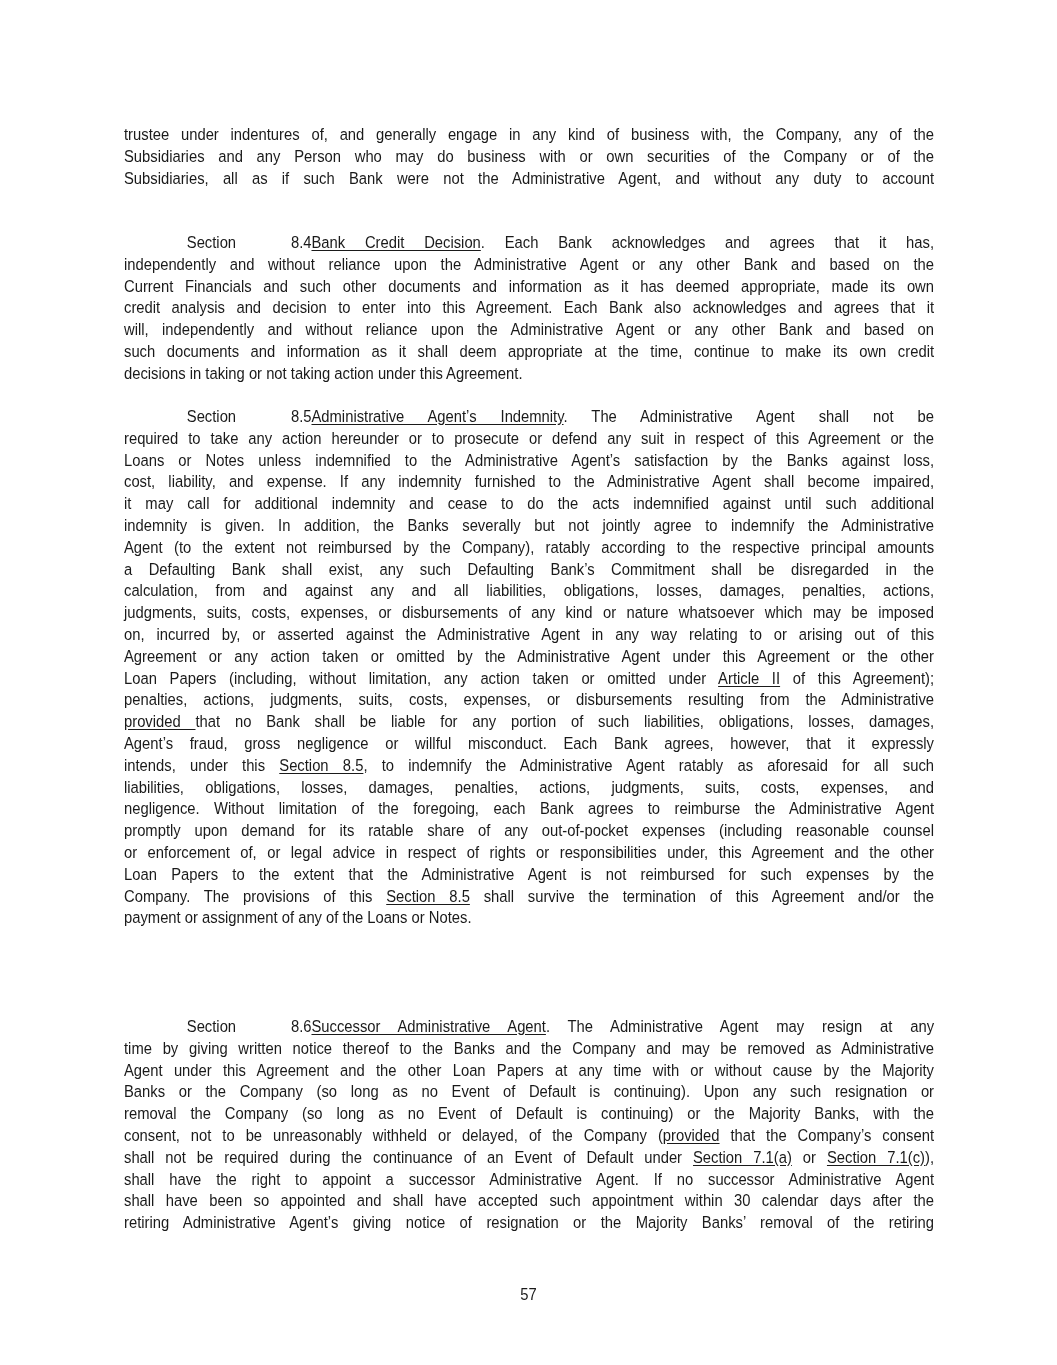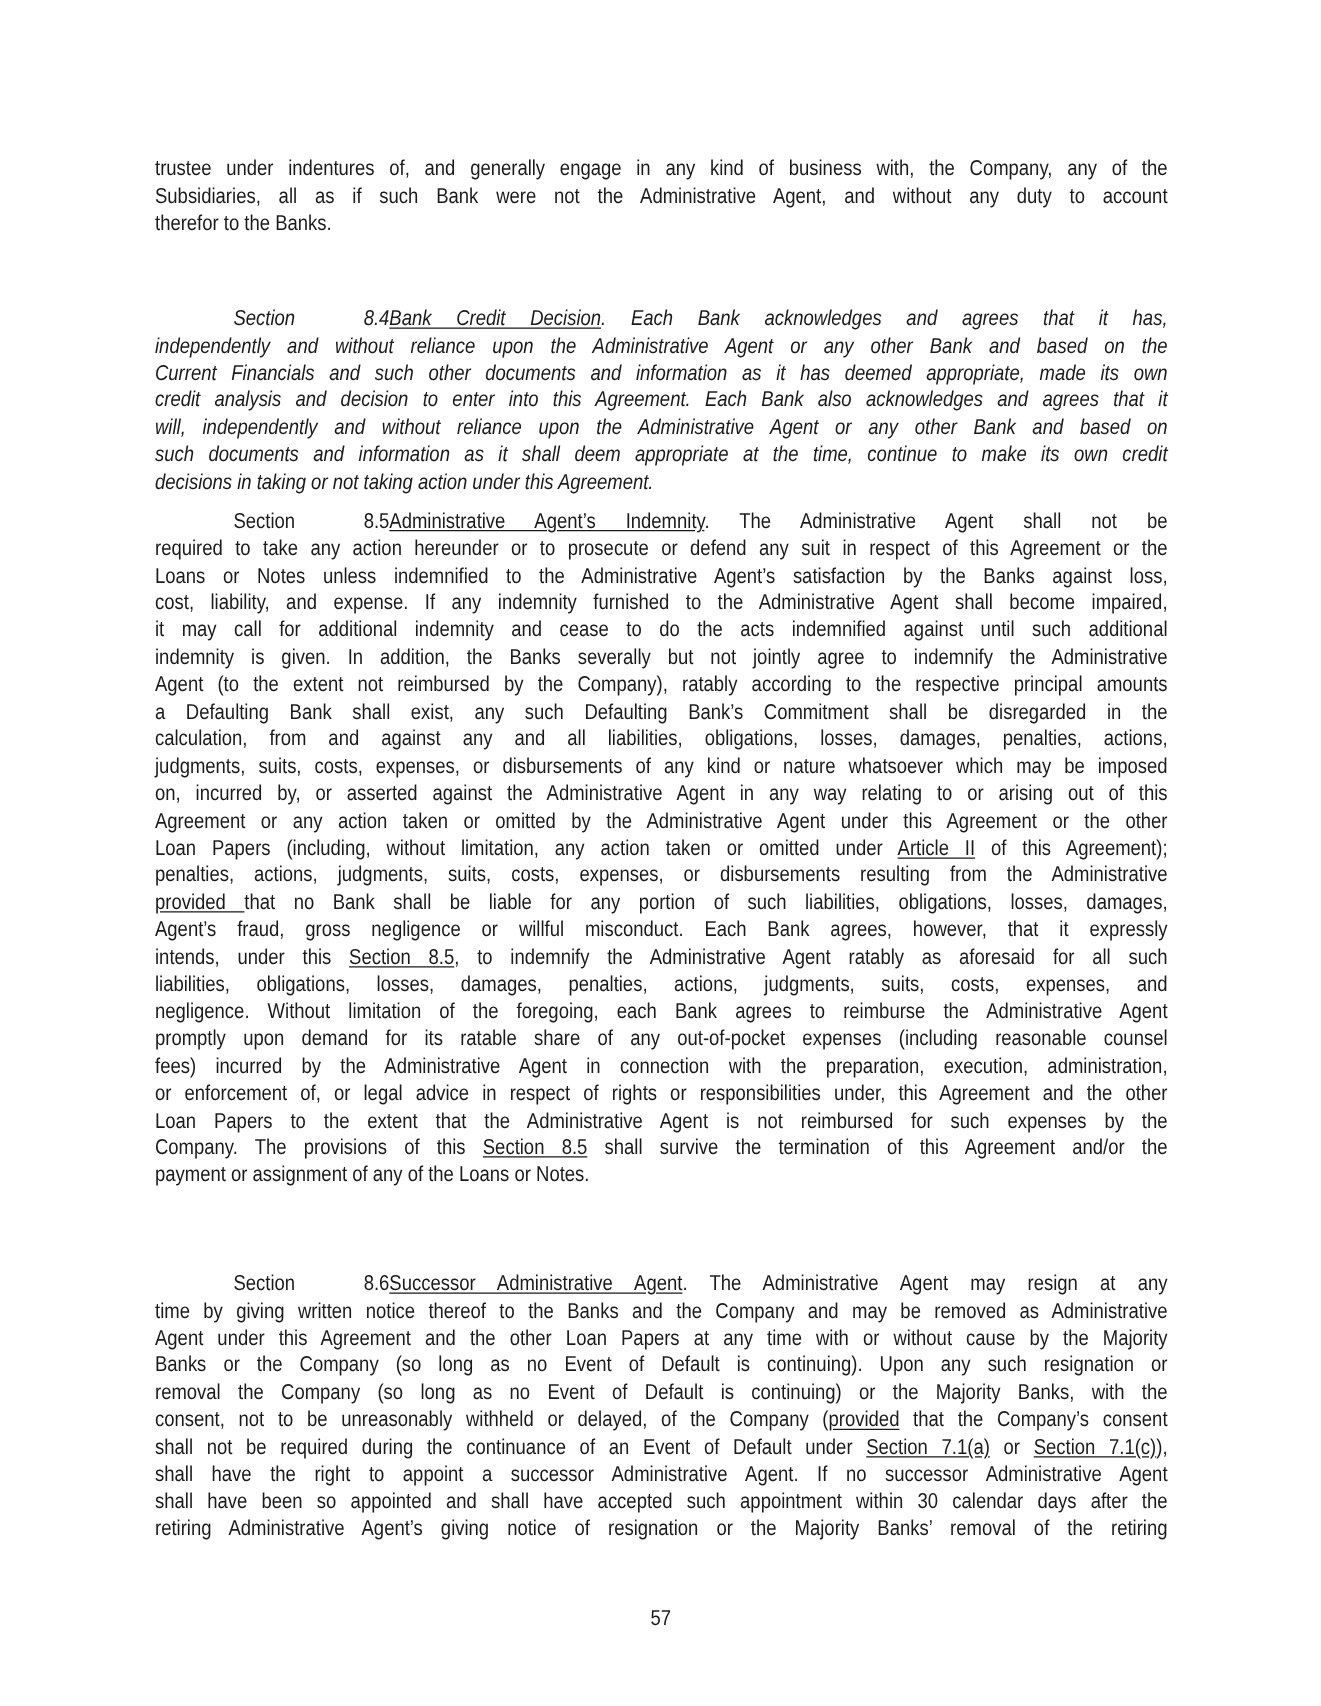--- a/index.html
+++ b/index.html
@@ -18,25 +18,25 @@
     font-family: "Liberation Sans", sans-serif; font-size: 17.2px; color: #1a1a1a; }
   .pagenum span { display: inline-block; transform: scaleX(0.86); }
 </style>
 </head>
 <body>
 
 <div class="page">
 
   <div class="block" style="top:124px;">
       <div class="line"><span class="inner"><span>trustee under indentures of, and generally engage in any kind of business with, the Company, any of the</span></span></div>
+      <div class="line"><span class="inner"><span>Subsidiaries and any Person who may do business with or own securities of the Company or of the</span></span></div>
       <div class="line"><span class="inner"><span>Subsidiaries, all as if such Bank were not the Administrative Agent, and without any duty to account</span></span></div>
-      <div class="line last"><span class="inner"><span>therefor to the Banks.</span></span></div>
     </div>
 
-  <div class="block" style="top:244px;font-style:italic;">
+  <div class="block" style="top:232px;">
       <div class="line"><span class="inner"><span style="margin-left: 73px; display: inline-block; width: 145px;">Section 8.4</span><span class="u">Bank Credit Decision</span><span>. Each Bank acknowledges and agrees that it has,</span></span></div>
       <div class="line"><span class="inner"><span>independently and without reliance upon the Administrative Agent or any other Bank and based on the</span></span></div>
       <div class="line"><span class="inner"><span>Current Financials and such other documents and information as it has deemed appropriate, made its own</span></span></div>
       <div class="line"><span class="inner"><span>credit analysis and decision to enter into this Agreement.  Each Bank also acknowledges and agrees that it</span></span></div>
       <div class="line"><span class="inner"><span>will, independently and without reliance upon the Administrative Agent or any other Bank and based on</span></span></div>
       <div class="line"><span class="inner"><span>such documents and information as it shall deem appropriate at the time, continue to make its own credit</span></span></div>
       <div class="line last"><span class="inner"><span>decisions in taking or not taking action under this Agreement.</span></span></div>
     </div>
 
   <div class="block" style="top:406px;">
@@ -53,21 +53,20 @@
       <div class="line"><span class="inner"><span>on, incurred by, or asserted against the Administrative Agent in any way relating to or arising out of this</span></span></div>
       <div class="line"><span class="inner"><span>Agreement or any action taken or omitted by the Administrative Agent under this Agreement or the other</span></span></div>
       <div class="line"><span class="inner"><span>Loan Papers (including, without limitation, any action taken or omitted under </span><span class="u">Article II</span><span> of this Agreement);</span></span></div>
       <div class="line"><span class="inner"><span>penalties, actions, judgments, suits, costs, expenses, or disbursements resulting from the Administrative</span></span></div>
       <div class="line"><span class="inner"><span class="u">provided </span><span>that no Bank shall be liable for any portion of such liabilities, obligations, losses, damages,</span></span></div>
       <div class="line"><span class="inner"><span>Agent’s fraud, gross negligence or willful misconduct.  Each Bank agrees, however, that it expressly</span></span></div>
       <div class="line"><span class="inner"><span>intends, under this </span><span class="u">Section 8.5</span><span>, to indemnify the Administrative Agent ratably as aforesaid for all such</span></span></div>
       <div class="line"><span class="inner"><span>liabilities, obligations, losses, damages, penalties, actions, judgments, suits, costs, expenses, and</span></span></div>
       <div class="line"><span class="inner"><span>negligence.  Without limitation of the foregoing, each Bank agrees to reimburse the Administrative Agent</span></span></div>
       <div class="line"><span class="inner"><span>promptly upon demand for its ratable share of any out-of-pocket expenses (including reasonable counsel</span></span></div>
-      <div class="line"><span class="inner"><span>fees) incurred by the Administrative Agent in connection with the preparation, execution, administration,</span></span></div>
       <div class="line"><span class="inner"><span>or enforcement of, or legal advice in respect of rights or responsibilities under, this Agreement and the other</span></span></div>
       <div class="line"><span class="inner"><span>Loan Papers to the extent that the Administrative Agent is not reimbursed for such expenses by the</span></span></div>
       <div class="line"><span class="inner"><span>Company.  The provisions of this </span><span class="u">Section 8.5</span><span> shall survive the termination of this Agreement and/or the</span></span></div>
       <div class="line last"><span class="inner"><span>payment or assignment of any of the Loans or Notes.</span></span></div>
     </div>
 
   <div class="block" style="top:1016px;">
       <div class="line"><span class="inner"><span style="margin-left: 73px; display: inline-block; width: 145px;">Section 8.6</span><span class="u">Successor Administrative Agent</span><span>. The Administrative Agent may resign at any</span></span></div>
       <div class="line"><span class="inner"><span>time by giving written notice thereof to the Banks and the Company and may be removed as Administrative</span></span></div>
       <div class="line"><span class="inner"><span>Agent under this Agreement and the other Loan Papers at any time with or without cause by the Majority</span></span></div>

